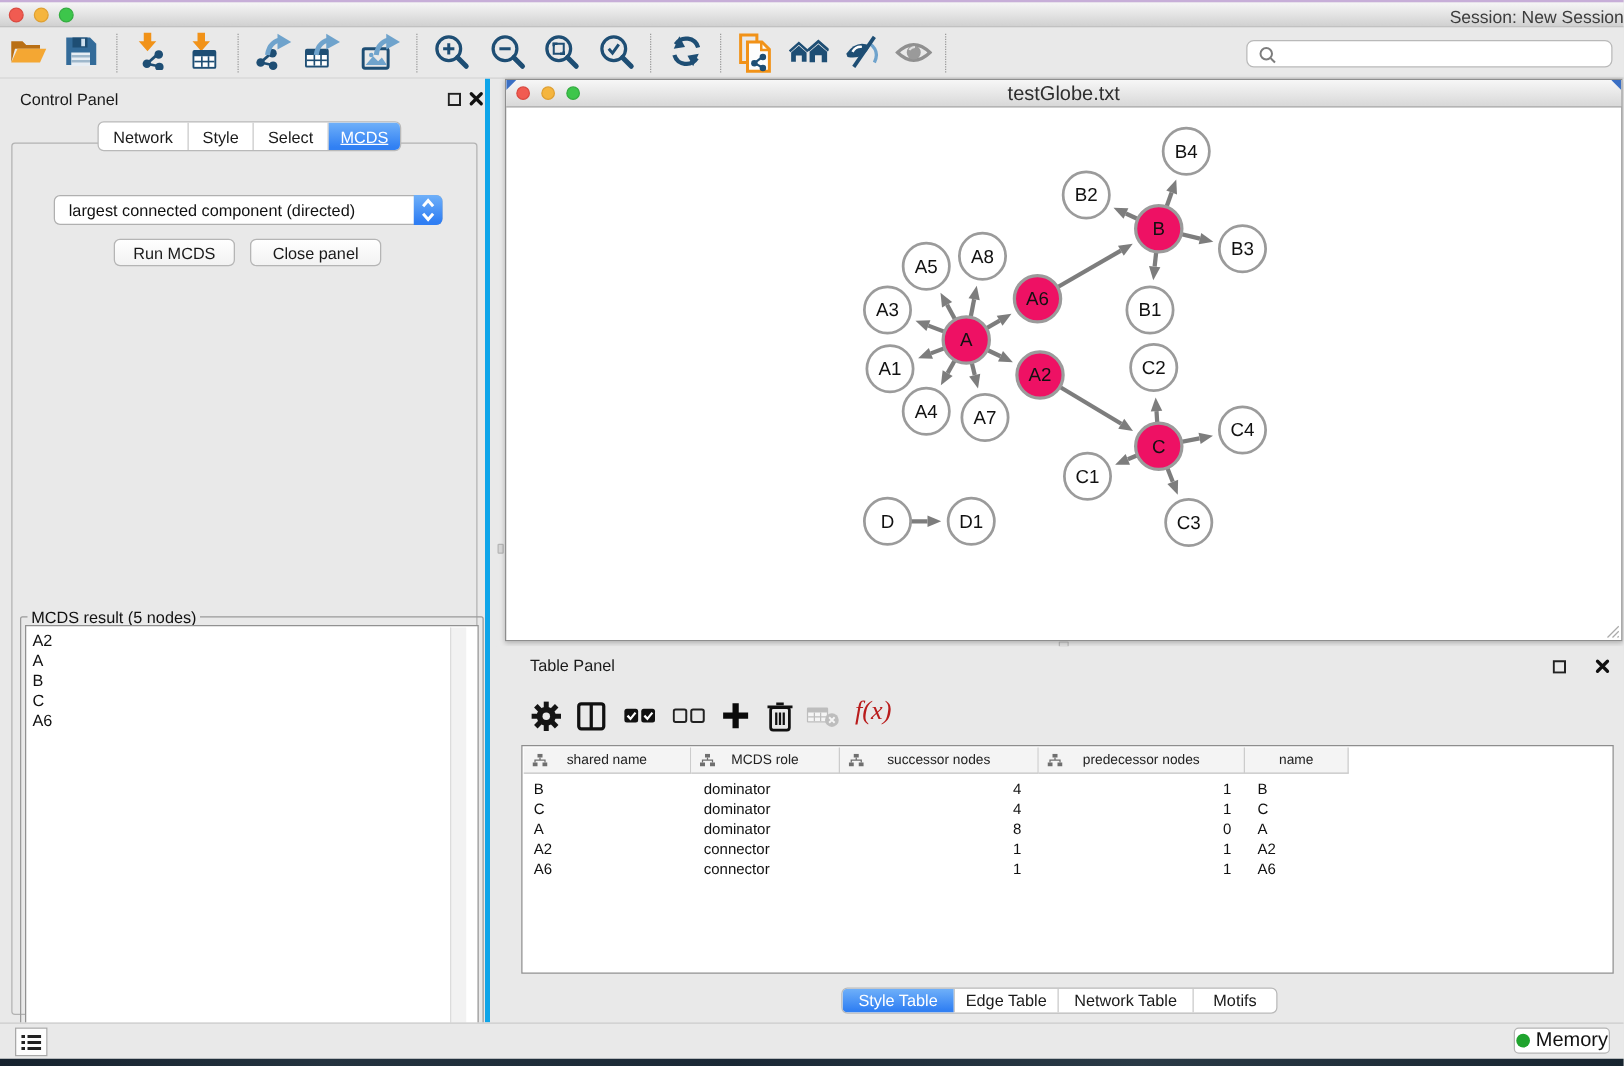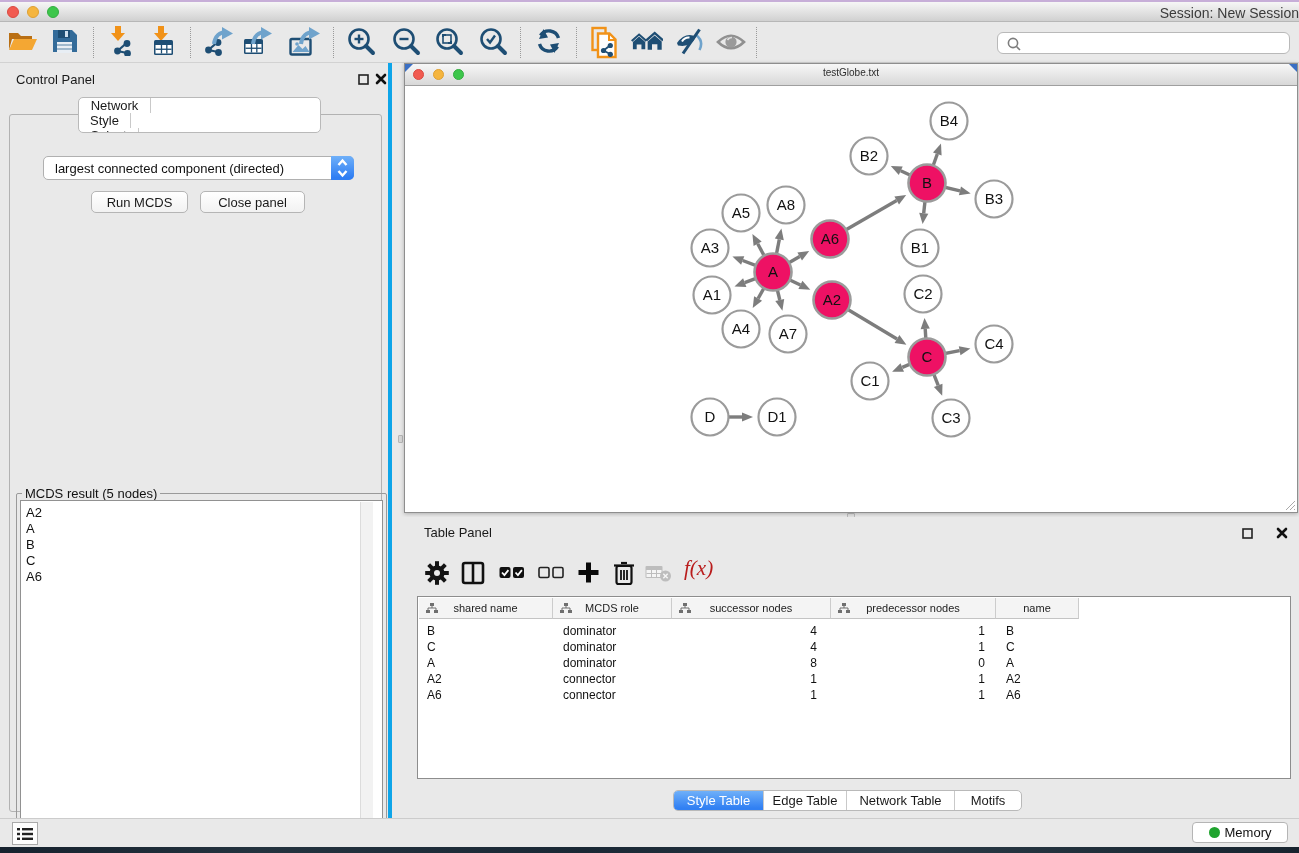--- a/index.html
+++ b/index.html
@@ -18,22 +18,22 @@
   
   #toolbar { left:0; top:22px; width:1299px; height:41px; background:#e9e9e9; border-bottom:1px solid #d2d2d2; }
   .sep { position:absolute; top:5px; height:31px; width:0; border-left:1px dotted #9a9a9a; }
   #search { position:absolute; left:997px; top:10px; width:293px; height:22px; background:#fff;
      border:1px solid #b9b9b9; border-radius:6px; }
   
   #cp { left:0; top:63px; width:392px; height:755px; background:#e9e9e9; border-right:4px solid #0ea5e9; }
   #cp .hdr { position:absolute; left:16px; top:9px; font-size:13px; color:#1a1a1a; }
   #cpbody { position:absolute; left:9px; top:51px; width:373px; height:698px;
      border:1px solid #b2b2b2; border-radius:3px; }
-  .tabs { position:absolute; display:flex; height:36px; border:1px solid #b9b9b9; border-radius:5px;
-     background:#fff; overflow:hidden; font-size:13px;flex-direction:column; }
+  .tabs { position:absolute; display:flex; height:24px; border:1px solid #b9b9b9; border-radius:5px;
+     background:#fff; overflow:hidden; font-size:13px; }
   .tabs .tb { display:flex; align-items:center; justify-content:center; color:#1a1a1a; border-right:1px solid #c9c9c9; }
   .tabs .tb:last-child { border-right:none; }
   .tabs .sel { background:linear-gradient(#6fb0f9,#3180f3 90%); color:#fff;text-decoration:underline; }
   .btn { position:absolute; background:linear-gradient(#ffffff,#f2f2f2); border:1px solid #b5b5b5;
      border-radius:5px; font-size:13px; color:#1a1a1a; display:flex; align-items:center; justify-content:center; }
   
   #dd { position:absolute; left:43px; top:93px; width:311px; height:24px; background:#fff;
      border:1px solid #b0b0b0; border-radius:5px; font-size:13px; color:#111; }
   #dd .txt { position:absolute; left:11px; top:4px; }
   #dd .arr { position:absolute; right:-1px; top:-1px; width:23px; height:24px; border-radius:0 5px 5px 0;
@@ -42,41 +42,41 @@
   #fs { position:absolute; left:16px; top:398px; width:371px; height:337px; border:1px solid #9a9a9a; border-radius:2px;margin-top:32px; }
   #fs .lg { position:absolute; left:5px; top:-8px; background:#e9e9e9; padding:0 3px; font-size:13px; color:#111; }
   #fslist { position:absolute; left:3px; top:6px; width:363px; height:326px; background:#fff; border:1px solid #919191; }
   #fslist .it { font-size:13px; color:#111; padding-left:5px; height:16px; line-height:16px; }
   #fslist .sb { position:absolute; right:9px; top:1px; width:13px; height:322px; background:#f2f2f2; border-left:1px solid #dcdcdc; }
   
   #nw { left:404px; top:63px; width:894px; height:450px; background:#fff; border:1px solid #8e8e8e;
      box-shadow:0 1px 4px rgba(0,0,0,0.25); }
   #nwtitle { position:absolute; left:0; top:0; width:892px; height:22px;
      background:linear-gradient(#f7f7f7,#d8d8d8); border-bottom:1px solid #9f9f9f; }
-  #nwtitle .t { position:absolute; top:3px; width:100%; text-align:center; font-size:10px; color:#2d2d2d; }
+  #nwtitle .t { position:absolute; top:3px; width:100%; text-align:center; font-size:16px; color:#2d2d2d; }
   
   #tp { left:397px; top:517px; width:902px; height:301px; background:#e9e9e9; }
   #tp .hdr { position:absolute; left:27px; top:8px; font-size:13px; color:#1a1a1a; }
   #tptools { position:absolute; left:20px; top:35px; width:875px; height:42px; }
   #tbox { position:absolute; left:20px; top:79px; width:874px; height:183px; background:#fff; border:1px solid #8d8d8d; }
   .thr { position:absolute; top:1px; height:21px; background:#f4f4f4;
      border-right:1px solid #cccccc; border-bottom:1px solid #c4c4c4; font-size:11px; color:#222; }
   .thr .lbl { position:absolute; width:100%; text-align:center; top:4px; }
   .trow { position:absolute; font-size:12px; color:#111; height:16px; line-height:16px; }
   .num { position:absolute; text-align:right; }
   
   #btabs { position:absolute; left:276px; top:273px; display:flex; height:21px; border:1px solid #b9b9b9;
      border-radius:5px; background:#fff; overflow:hidden; font-size:13px; }
   #btabs .tb { display:flex; align-items:center; justify-content:center; color:#1a1a1a; border-right:1px solid #c9c9c9; white-space:nowrap; }
   #btabs .tb:last-child { border-right:none; }
   #btabs .sel { background:linear-gradient(#6fb0f9,#3180f3 90%); color:#fff; }
   
   #status { left:0; top:818px; width:1299px; height:29px; background:#e9e9e9; border-top:1px solid #cccccc; }
-  #memBtn { position:absolute; right:11px; top:3px; width:96px; height:21px; background:#fff;
-     border:1px solid #b5b5b5; border-radius:4px; font-size:13px; color:#111;
+  #memBtn { position:absolute; right:11px; top:3px; width:77px; height:21px; background:#fff;
+     border:1px solid #b5b5b5; border-radius:4px; font-size:16px; color:#111;
      display:flex; align-items:center; justify-content:center; gap:5px; }
   #listBtn { position:absolute; left:12px; top:3px; width:26px; height:23px; background:#fdfdfd;
      border:1px solid #a9a9a9; display:flex; align-items:center; justify-content:center; }
 </style>
 </head>
 <body>
 <div id="deskTop" class="abs"></div>
 <div id="titlebar" class="abs">
   <div class="tl" style="left:7px;top:4px;width:12px;height:12px;background:#f15b51;border:1px solid #da4a41;"></div>
   <div class="tl" style="left:27px;top:4px;width:12px;height:12px;background:#f5b53e;border:1px solid #dfa032;"></div>

